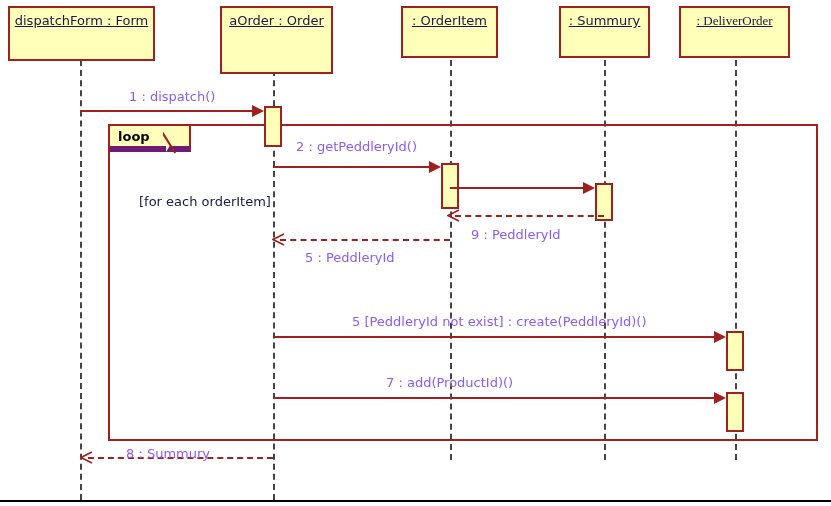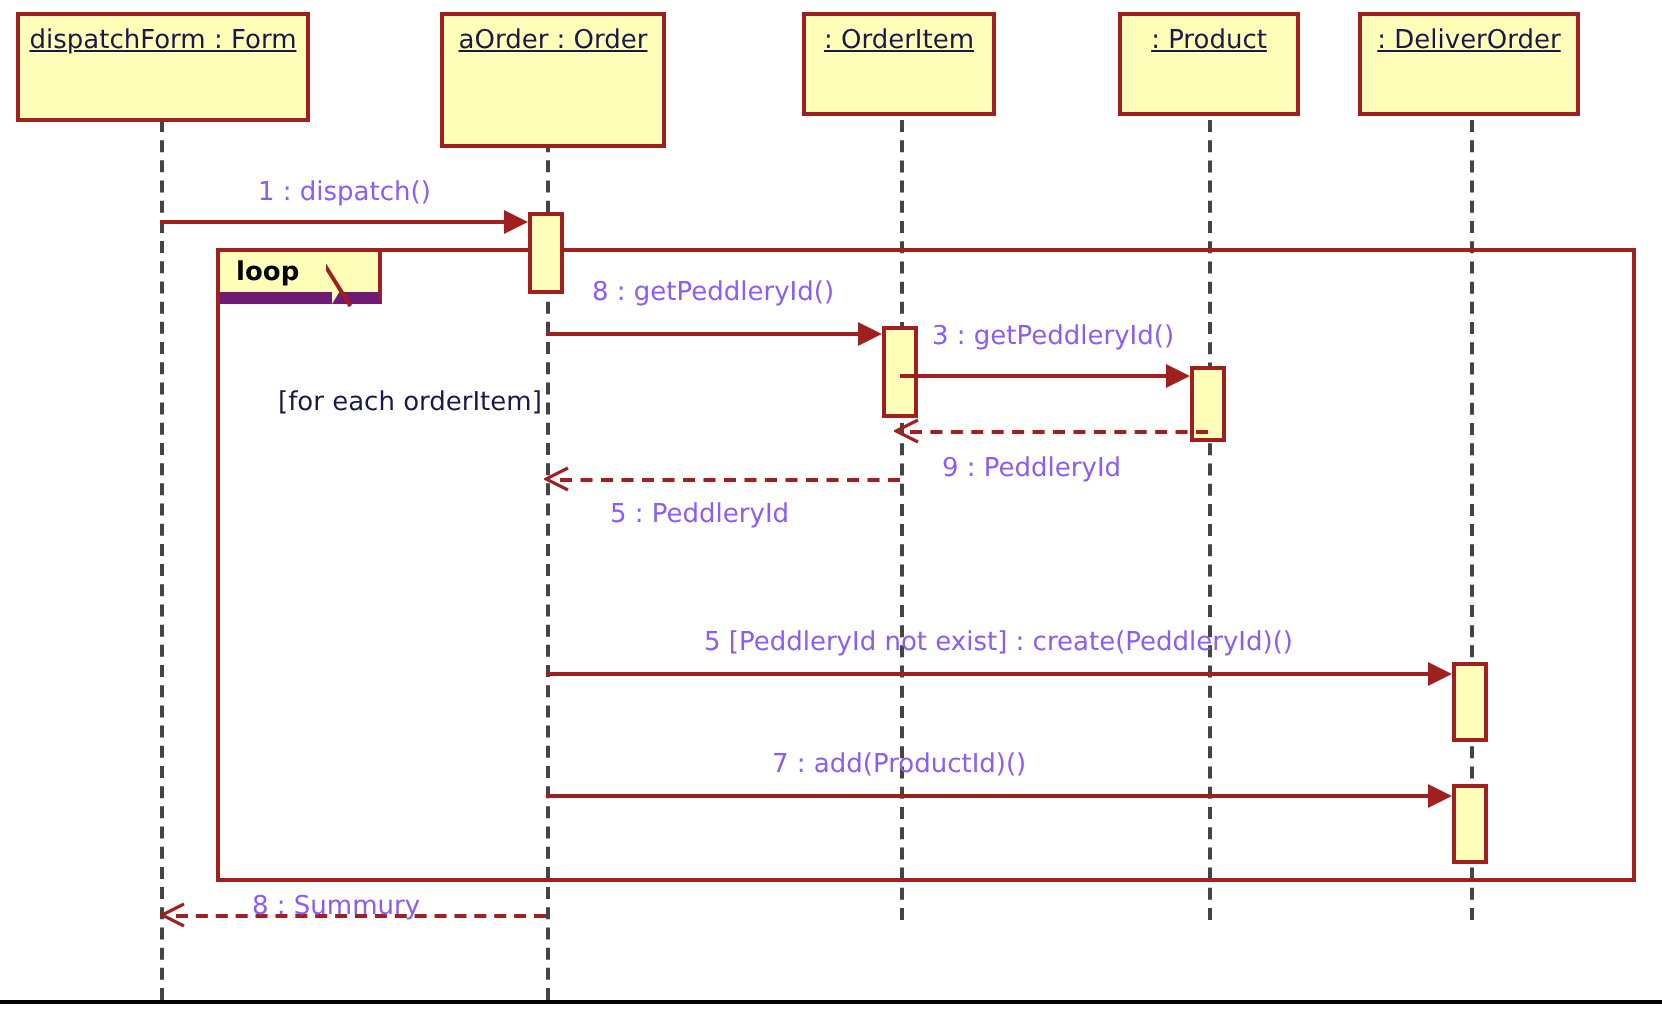--- a/index.html
+++ b/index.html
@@ -137,41 +137,40 @@
   <div class="lifeline-head" style="left:8px; top:6px; width:147px; height:55px;">
     <span class="label">dispatchForm : Form</span>
   </div>
   <div class="lifeline-head" style="left:220px; top:6px; width:113px; height:68px;">
     <span class="label">aOrder : Order</span>
   </div>
   <div class="lifeline-head" style="left:401px; top:6px; width:97px; height:52px;">
     <span class="label">: OrderItem</span>
   </div>
   <div class="lifeline-head" style="left:559px; top:6px; width:91px; height:52px;">
-    <span class="label">: Product</span>
-  </div>
-  <div class="lifeline-head" style="left:679px; top:6px; width:111px; height:52px;">
+    <span class="label">: Summury</span>
+  </div>
+  <div class="lifeline-head" style="left:679px; top:6px; width:111px; height:52px;font-family:Liberation Serif, serif;">
     <span class="label">: DeliverOrder</span>
   </div>
 
   <div class="activation" style="left:264px; top:106px; height:41px;"></div>
   <div class="activation" style="left:441px; top:163px; height:46px;"></div>
   <div class="activation" style="left:595px; top:183px; height:38px;"></div>
   <div class="activation" style="left:726px; top:331px; height:40px;"></div>
   <div class="activation" style="left:726px; top:392px; height:40px;"></div>
 
   <div class="msg-label" style="left:129px; top:89px;">1 : dispatch()</div>
   <div class="msg-line" style="left:80px; top:110px; width:172px;"></div>
   <div class="arrowhead-solid" style="left:252px; top:105px;"></div>
 
-  <div class="msg-label" style="left:296px; top:139px;">8 : getPeddleryId()</div>
+  <div class="msg-label" style="left:296px; top:139px;">2 : getPeddleryId()</div>
   <div class="msg-line" style="left:273px; top:166px; width:156px;"></div>
   <div class="arrowhead-solid" style="left:429px; top:161px;"></div>
 
-  <div class="msg-label" style="left:466px; top:161px;">3 : getPeddleryId()</div>
   <div class="msg-line" style="left:450px; top:187px; width:133px;"></div>
   <div class="arrowhead-solid" style="left:583px; top:182px;"></div>
 
   <div class="msg-line ret" style="left:455px; top:215px; width:149px;"></div>
   <svg class="arrowhead-open" style="left:447px; top:209px;" viewBox="0 0 13 13">
     <polyline points="12,1 1,6.5 12,12" fill="none" stroke="#a02020" stroke-width="1.6"></polyline>
   </svg>
   <div class="msg-label" style="left:471px; top:227px;">9 : PeddleryId</div>
 
   <div class="msg-line ret" style="left:280px; top:239px; width:170px;"></div>

